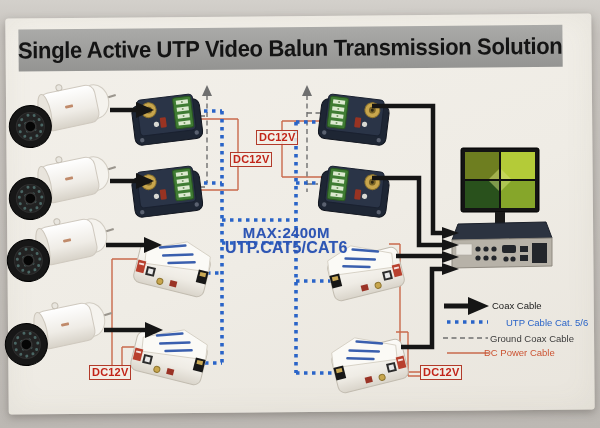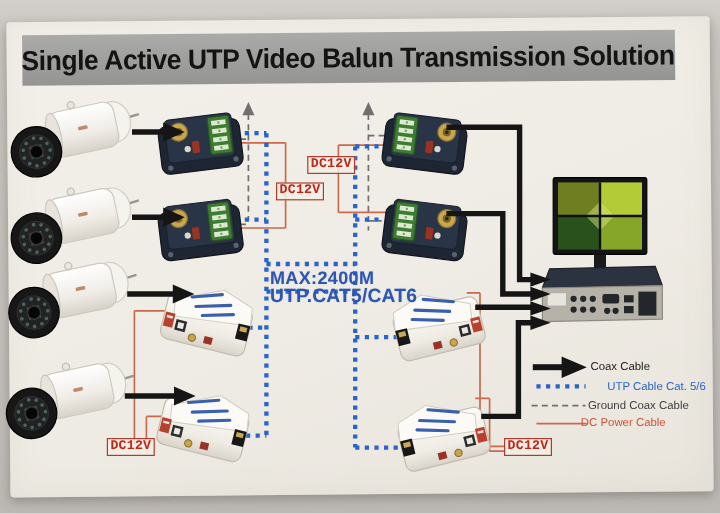--- a/index.html
+++ b/index.html
@@ -25,24 +25,23 @@
     font-size:23px;font-weight:bold;color:#141414;white-space:nowrap;
     transform:scaleX(0.96);letter-spacing:-0.4px;
   }
   svg.diagram{position:absolute;left:0;top:0;pointer-events:none;}
   .lbl{position:absolute;white-space:nowrap;}
   .dc12v{
     border:1.5px solid #b23a2a;color:#c22418;
     background:rgba(242,238,230,.85);
     font-size:11px;font-weight:bold;line-height:13px;padding:0 2px;
     letter-spacing:0.2px;
-    font-family:Liberation Mono, monospace;
   }
   .maxlbl{color:#2d55b4;font-weight:bold;text-shadow:0 0 1px rgba(45,85,180,.25);}
-  .maxlbl .l1{font-size:15px;line-height:16px;letter-spacing:0.3px;}
+  .maxlbl .l1{font-size:15px;line-height:16px;letter-spacing:0.3px;text-align:center;}
   .maxlbl .l2{font-size:16px;line-height:13px;letter-spacing:0.2px;}
   .legend-label{font-size:9.5px;font-weight:normal;line-height:11px;}
   .lg-coax{color:#1a1a1a;}
   .lg-utp{color:#2a64c8;}
   .lg-ground{color:#3c3c3c;}
   .lg-dc{color:#cc5433;}
 </style>
 </head>
 <body>
 

